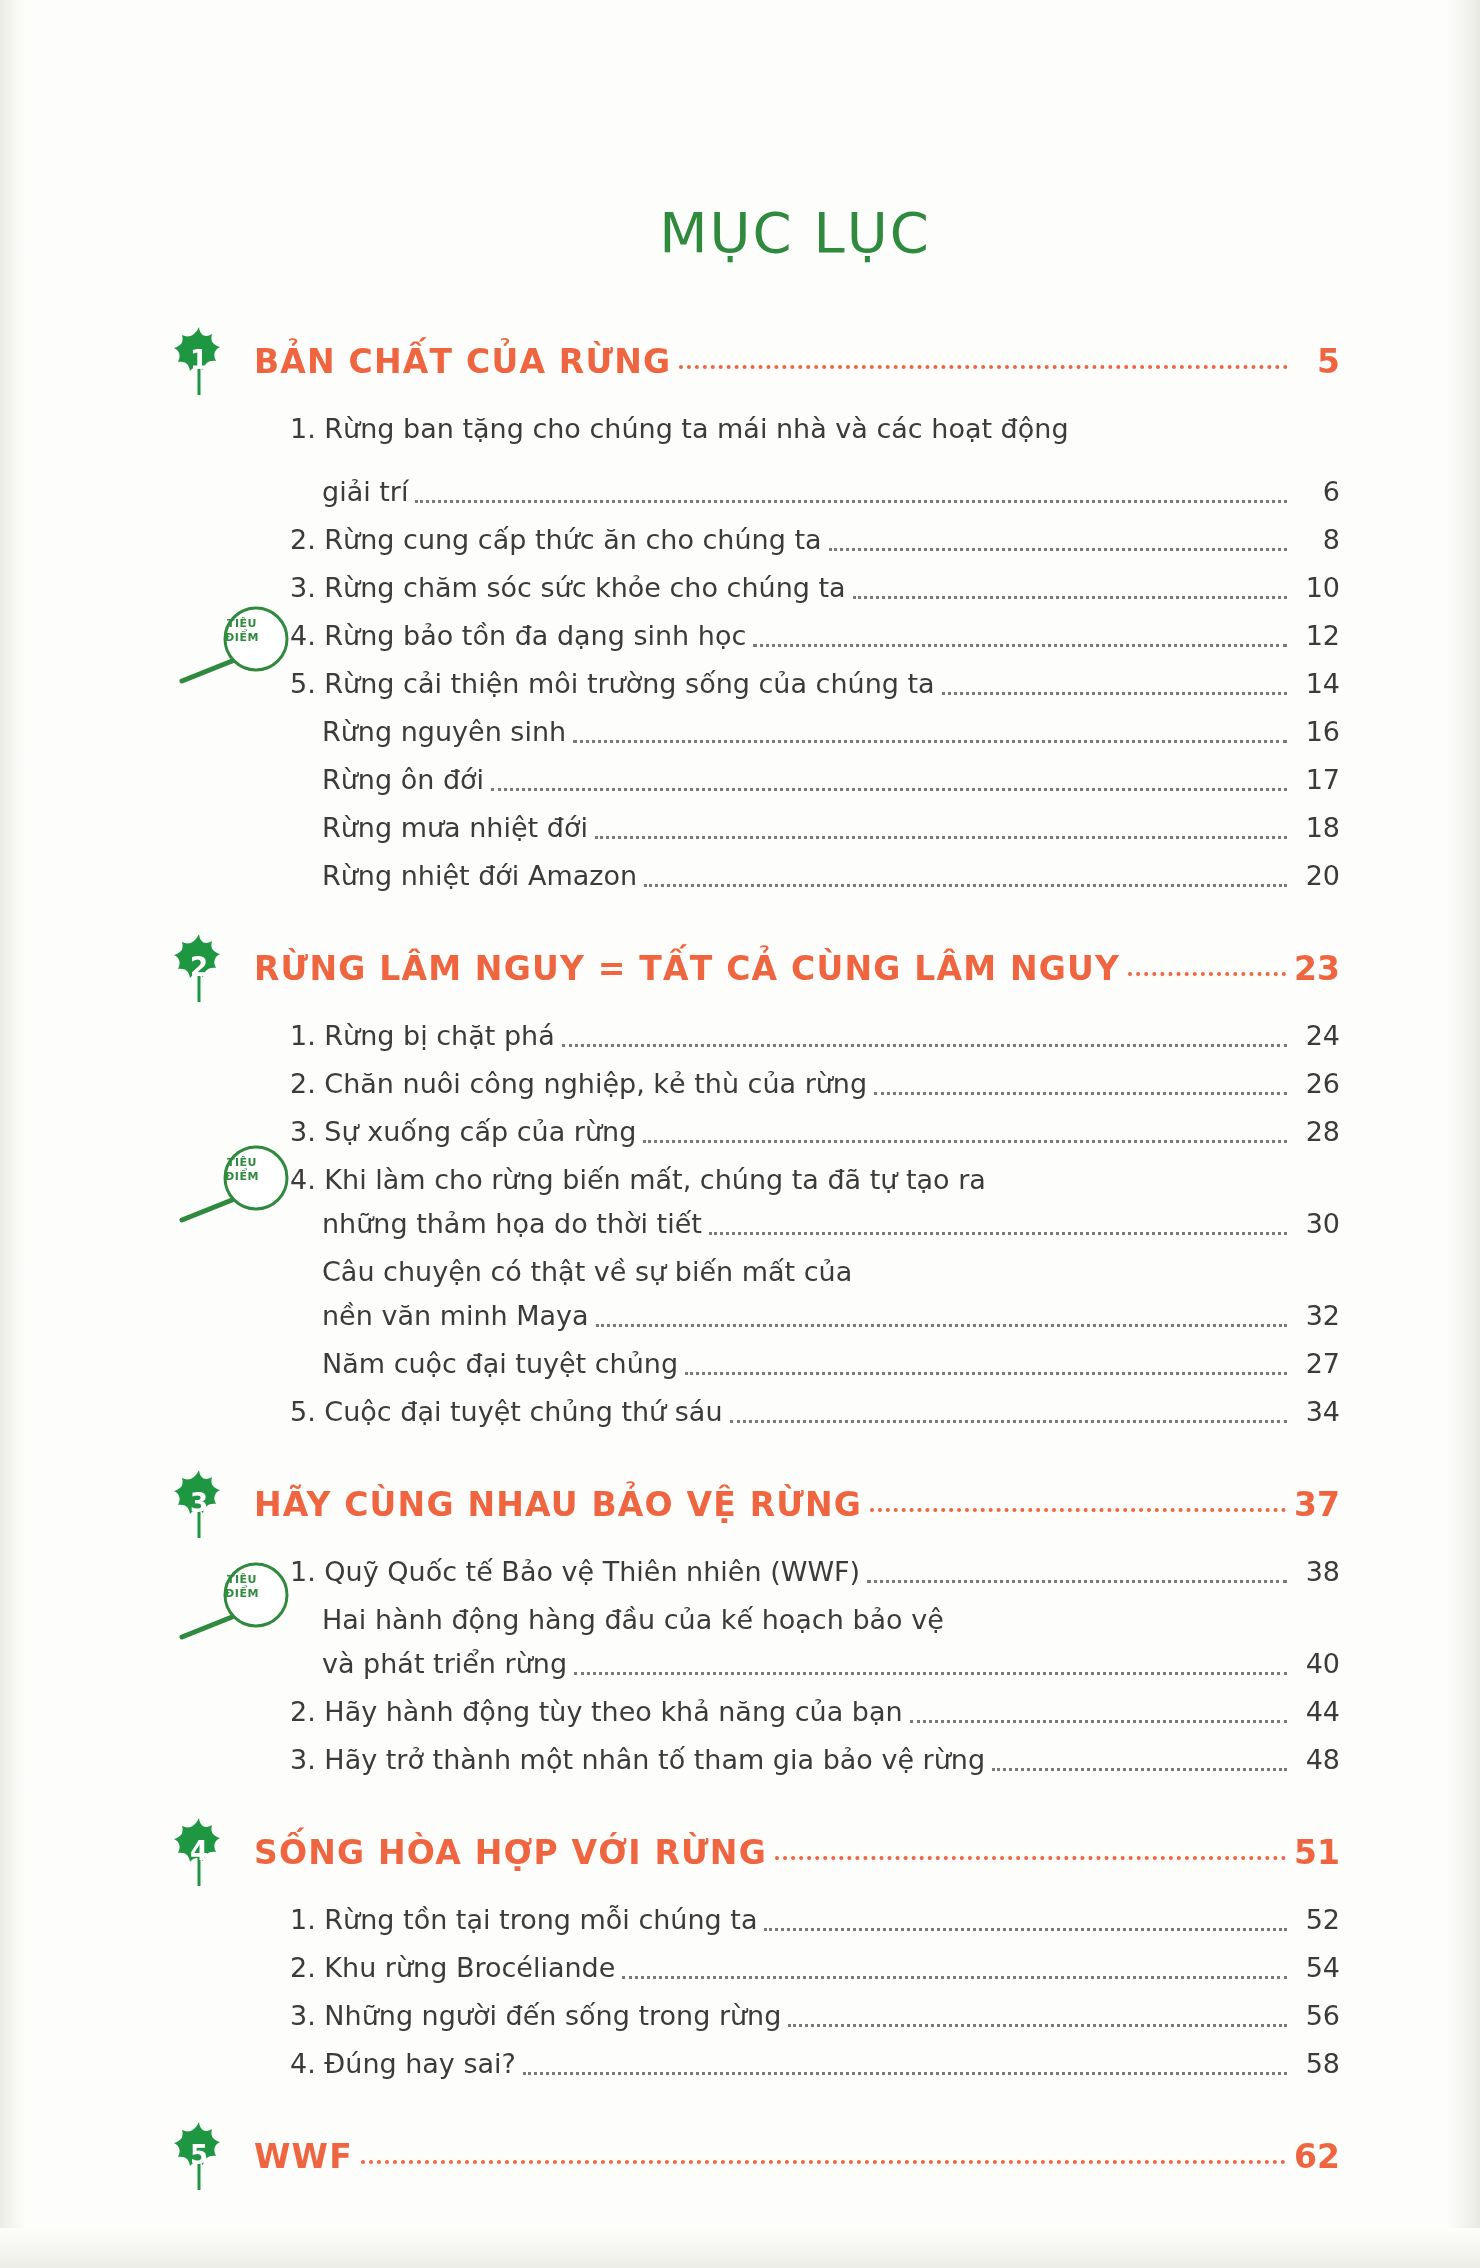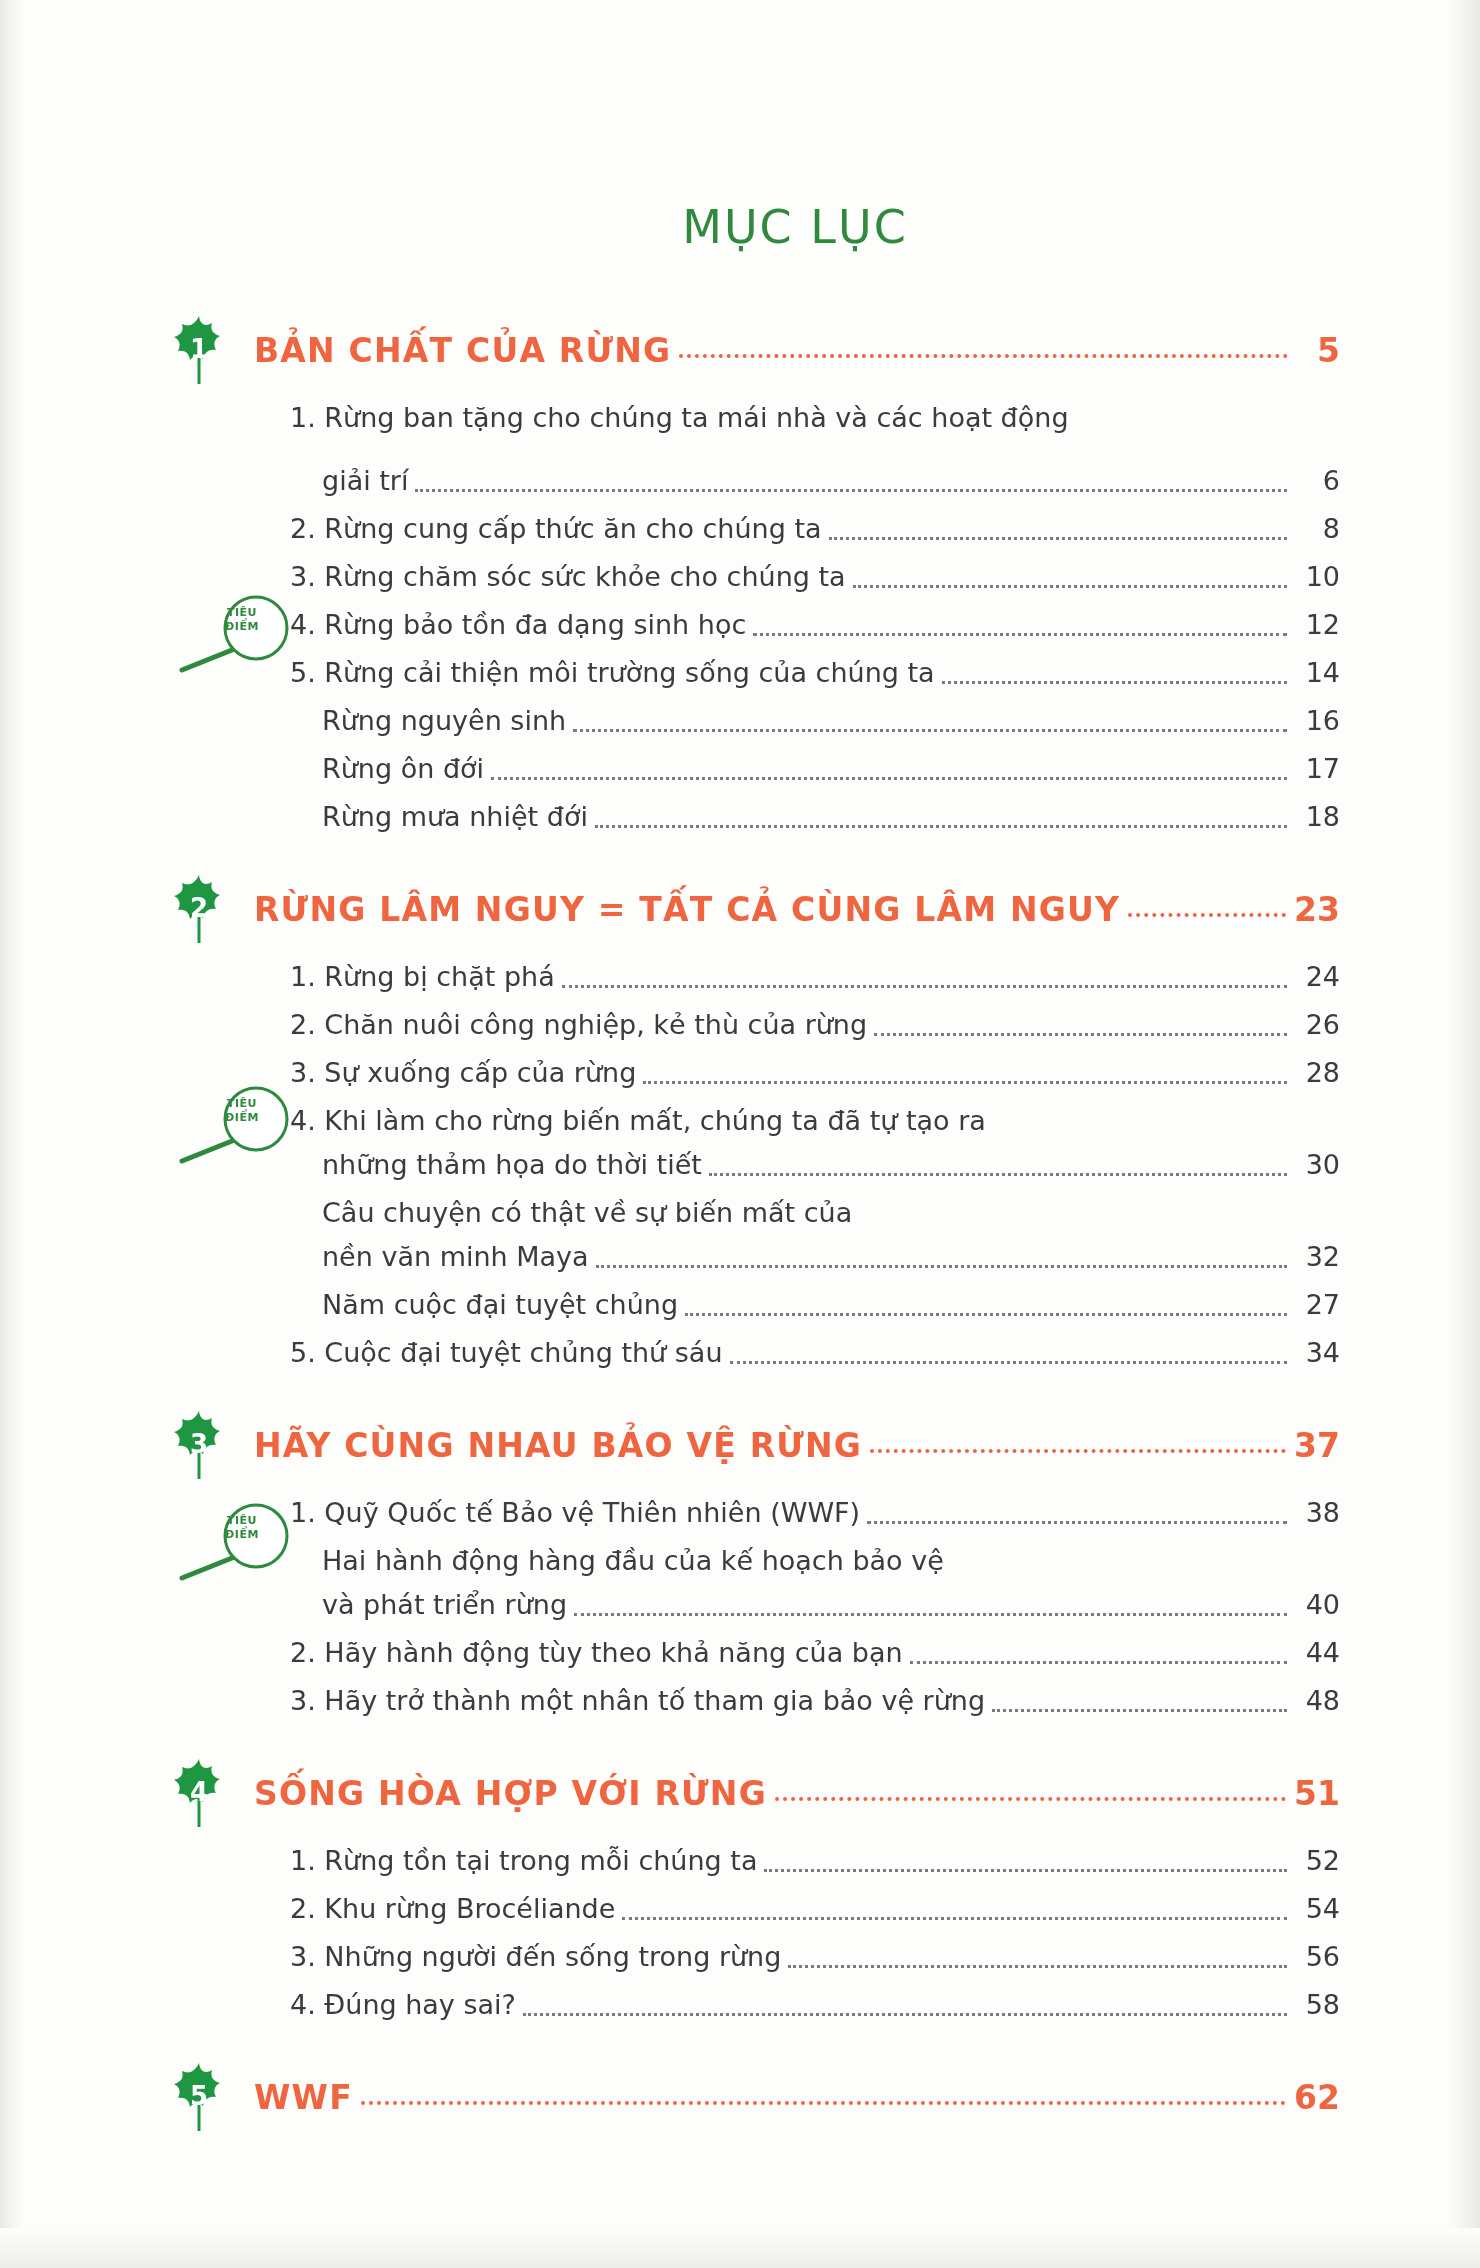--- a/index.html
+++ b/index.html
@@ -44,21 +44,21 @@
   .content {
     position: absolute;
     left: 150px;
     top: 200px;
     width: 1190px;
   }
 
   .toc-title {
     text-align: center;
     color: #2f8a3e;
-    font-size: 46px;
+    font-size: 56px;
     letter-spacing: 2px;
     font-family: "DejaVu Sans", sans-serif;
     font-weight: 400;
     margin: 0 0 60px 0;
     padding-left: 100px;
   }
 
   
   .chapter {
     position: relative;
@@ -235,20 +235,25 @@
           <div class="entry lvl2">
             <span class="label">Rừng ôn đới</span>
             <span class="dots"></span>
             <span class="pg">17</span>
           </div>
           <div class="entry lvl2">
             <span class="label">Rừng mưa nhiệt đới</span>
             <span class="dots"></span>
             <span class="pg">18</span>
           </div>
+          <div class="entry lvl2">
+            <span class="label">Rừng nhiệt đới Amazon</span>
+            <span class="dots"></span>
+            <span class="pg">20</span>
+          </div>
           <div class="magnifier" style="top: 188px;"><svg width="130" height="96" viewBox="0 0 130 96">
               <circle cx="96" cy="44" r="31" fill="#ffffff" stroke="#2f8a3e" stroke-width="3"></circle>
               <line x1="72" y1="66" x2="22" y2="86" stroke="#2f8a3e" stroke-width="5" stroke-linecap="round"></line>
             </svg><div class="mag-label"><span>TIÊU</span><br><span>ĐIỂM</span></div></div>
         </div>
         <div class="chapter">
           <div class="leaf-badge">
             <svg width="78" height="72" viewBox="0 0 78 72">
               <path fill="#1e9642" d="M39 2 C34 12 28 13 22 10 C24 17 21 21 14 23 C20 26 21 31 18 37 C25 36 29 39 30 46 C34 41 39 41 43 45 C45 38 49 35 56 36 C53 30 54 25 60 22 C53 20 50 16 52 9 C46 13 40 11 39 2 Z"></path>
               <path stroke="#1e9642" stroke-width="3" fill="none" d="M39 40 L39 70"></path>

